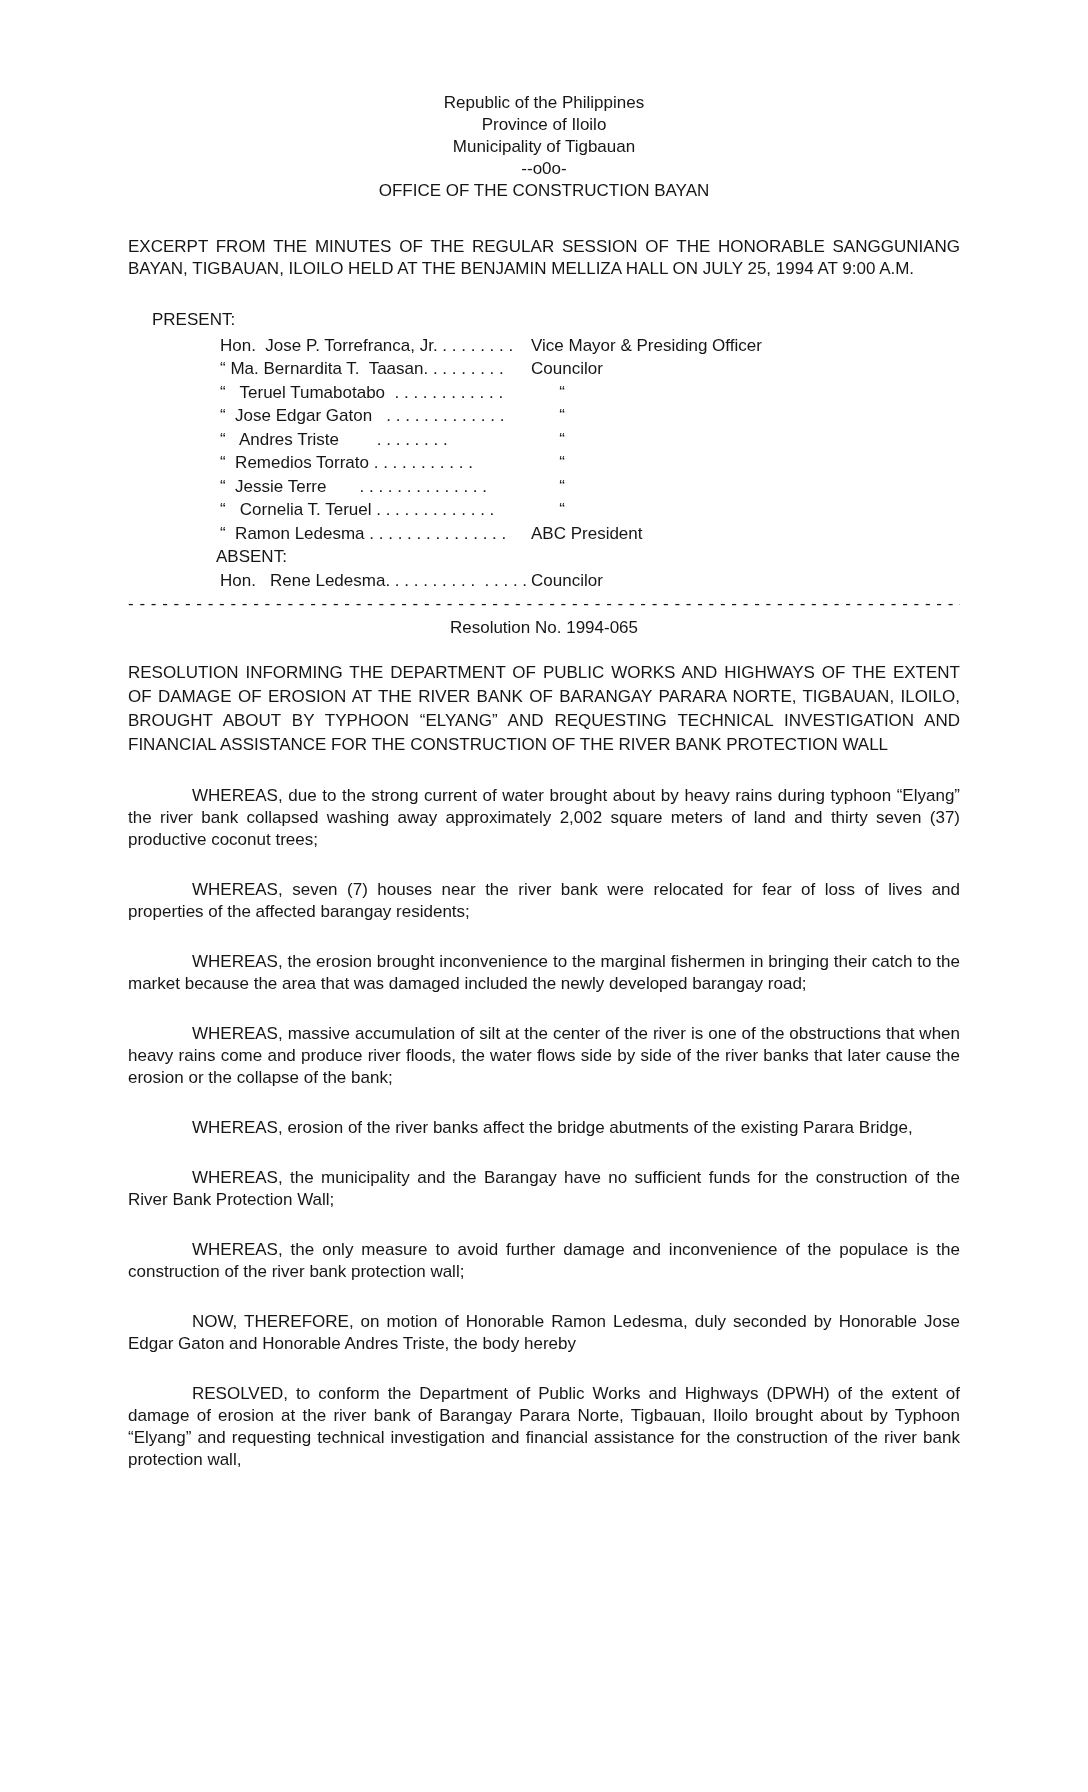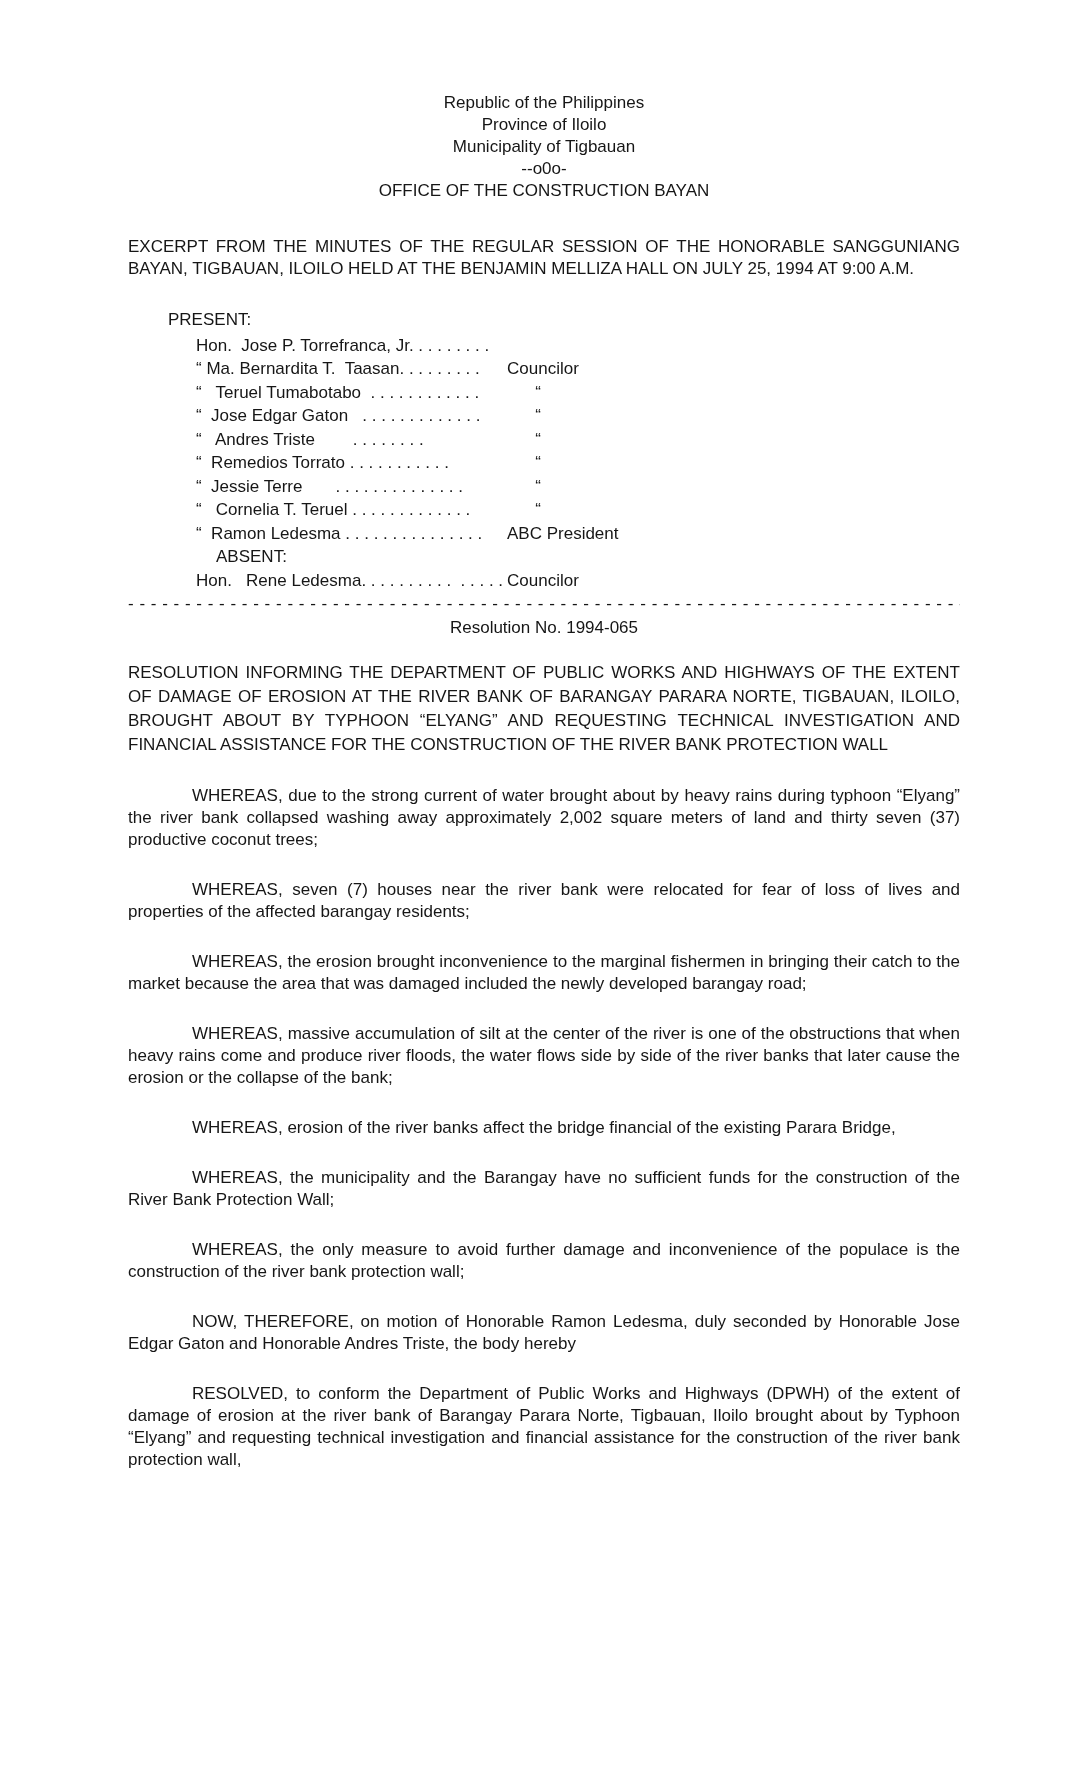--- a/index.html
+++ b/index.html
@@ -15,23 +15,23 @@
     box-sizing: border-box;
     padding: 92px 128px 0 128px;
     overflow: hidden;
   }
   .doc-header { text-align: center; margin: 0 0 34px 0; }
   .doc-header div { line-height: 22px; }
   .excerpt {
     text-align: justify;
     margin: 0 0 28px 0;
   }
-  .present-label { margin-left: 40px; line-height: 23.5px; margin-bottom: 2px; }
+  .present-label { margin-left: 24px; line-height: 23.5px; margin-bottom: 2px; }
   .absent-label  { margin-left: 88px; line-height: 23.5px; }
-  .att-list { margin-left: 68px; }
+  .att-list { margin-left: 92px; }
   .att-row { display: flex; line-height: 23.5px; }
   .att-name {
     flex: none;
     width: 311px;
     white-space: pre;
     overflow: visible;
   }
   .att-title {
     flex: 1;
     white-space: pre-wrap;
@@ -72,20 +72,21 @@
     <div>OFFICE OF THE CONSTRUCTION BAYAN</div>
   </div>
 
   <div class="excerpt">EXCERPT FROM THE MINUTES OF THE REGULAR SESSION OF THE HONORABLE SANGGUNIANG BAYAN, TIGBAUAN, ILOILO HELD AT THE BENJAMIN MELLIZA HALL ON  JULY 25, 1994 AT 9:00 A.M.</div>
 
   <div class="present-label">PRESENT:</div>
 
   <div class="att-list">
     <div class="att-row">
       <span class="att-name">Hon.  Jose P. Torrefranca, Jr. . . . . . . . .</span>
+      <span class="att-title">Vice Mayor &amp; Presiding Officer</span>
     </div>
     <div class="att-row">
       <span class="att-name">“ Ma. Bernardita T.  Taasan. . . . . . . . .</span>
       <span class="att-title">Councilor</span>
     </div>
     <div class="att-row">
       <span class="att-name">“   Teruel Tumabotabo  . . . . . . . . . . . .</span>
       <span class="att-title">      “</span>
     </div>
     <div class="att-row">
@@ -126,19 +127,19 @@
   <div class="separator">- - - - - - - - - - - - - - - - - - - - - - - - - - - - - - - - - - - - - - - - - - - - - - - - - - - - - - - - - - - - - - - - - - - - - - - - - - - - - - - - - - </div>
 
   <div class="resolution-no">Resolution No. 1994-065</div>
 
   <div class="res-title">RESOLUTION   INFORMING THE DEPARTMENT OF PUBLIC WORKS AND HIGHWAYS OF THE EXTENT OF DAMAGE OF EROSION AT THE RIVER BANK OF BARANGAY PARARA NORTE, TIGBAUAN, ILOILO, BROUGHT ABOUT   BY TYPHOON “ELYANG” AND REQUESTING TECHNICAL INVESTIGATION AND FINANCIAL ASSISTANCE FOR THE CONSTRUCTION OF THE RIVER BANK PROTECTION WALL</div>
 
   <p class="body-para">WHEREAS, due to the strong current of water brought about by heavy rains during typhoon “Elyang” the river bank collapsed  washing  away approximately 2,002 square meters  of land and thirty seven (37) productive coconut trees;</p>
   <p class="body-para">WHEREAS,  seven (7) houses near the river bank were relocated for fear of loss of lives and properties of the affected barangay residents;</p>
   <p class="body-para">WHEREAS,  the erosion  brought inconvenience to the marginal fishermen in bringing their catch to the market because the area that was damaged included the newly developed barangay road;</p>
   <p class="body-para">WHEREAS, massive accumulation of silt at the center of the river is one of the obstructions that when heavy rains come and  produce river floods, the water flows side by side of the river banks that later cause the erosion or the collapse of the bank;</p>
-  <p class="body-para">WHEREAS, erosion of the river banks affect the bridge financial of the existing Parara Bridge,</p>
+  <p class="body-para">WHEREAS, erosion of the river banks affect the bridge abutments of the existing Parara Bridge,</p>
   <p class="body-para">WHEREAS,  the municipality and the Barangay have no sufficient funds for the construction of the River Bank Protection Wall;</p>
   <p class="body-para">WHEREAS, the only measure to avoid further damage and inconvenience of the populace is the construction of the river bank protection wall;</p>
   <p class="body-para">NOW, THEREFORE, on motion of Honorable Ramon Ledesma, duly seconded by Honorable Jose Edgar Gaton and Honorable Andres Triste, the  body hereby</p>
   <p class="body-para">RESOLVED, to conform the Department of Public  Works and Highways (DPWH) of the extent of damage of erosion at the river bank of Barangay Parara Norte, Tigbauan, Iloilo brought about   by Typhoon “Elyang” and  requesting technical investigation  and financial assistance for the construction of the river bank protection wall,</p>
 
 </div>
 
 </body></html>

